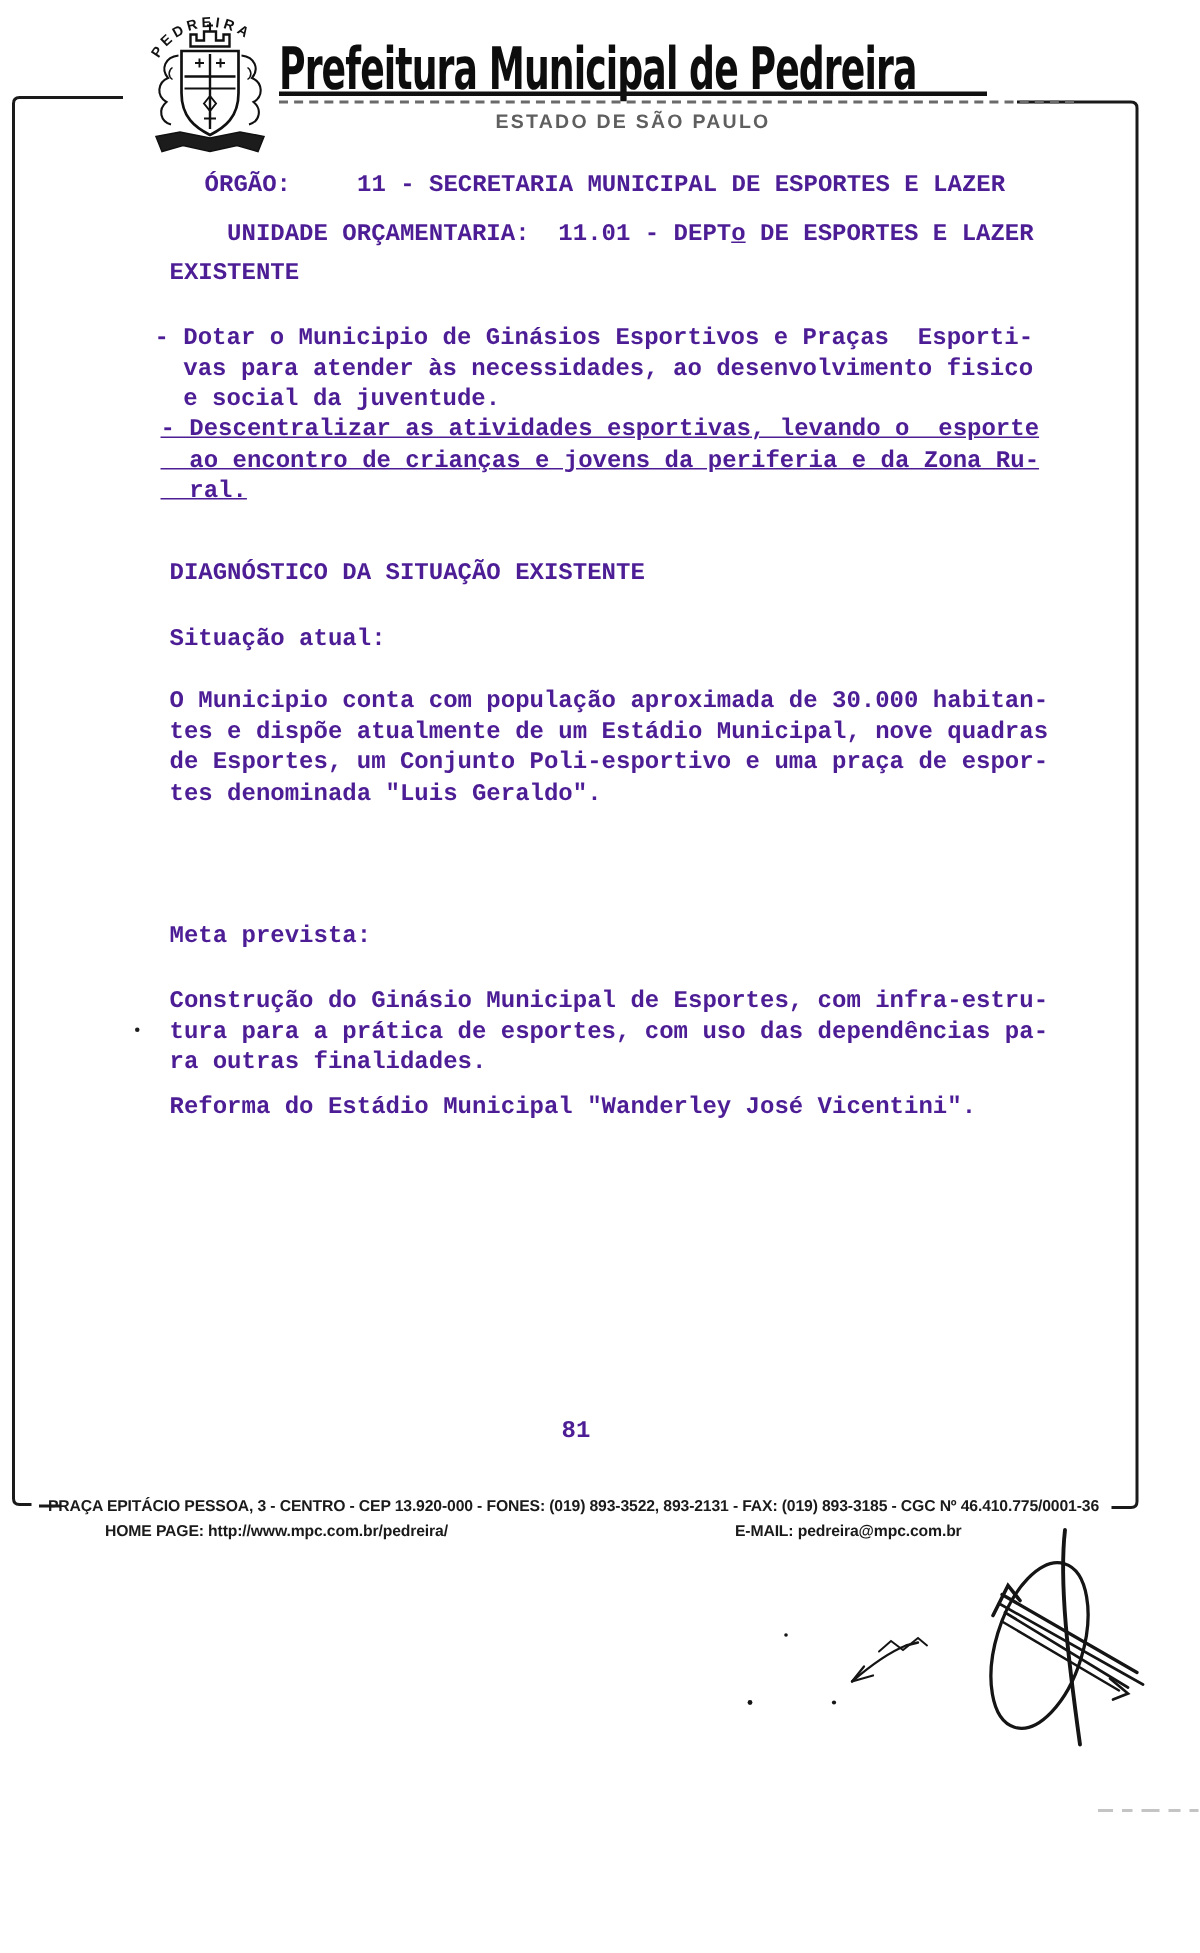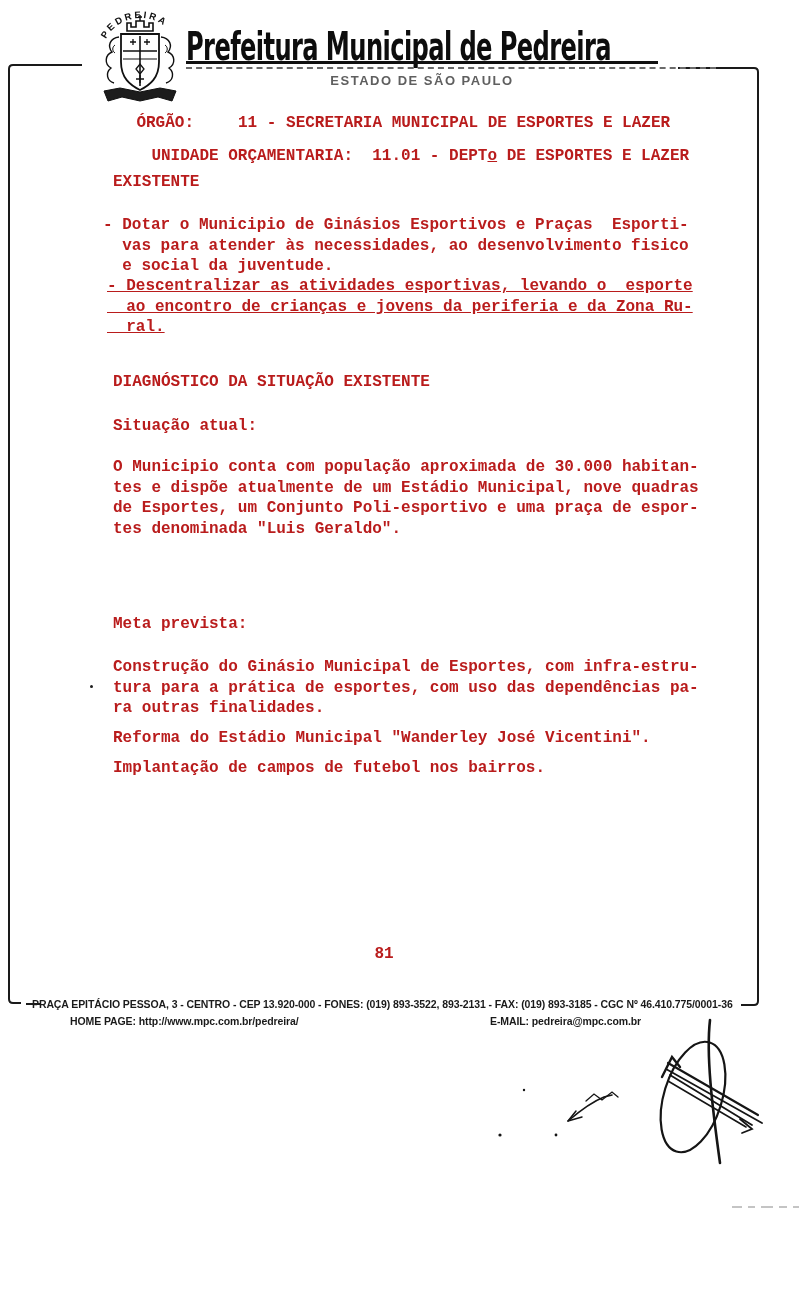--- a/index.html
+++ b/index.html
@@ -1,21 +1,21 @@
 <!DOCTYPE html>
 <html><head>
 <meta charset="utf-8">
 <style>
   html,body{margin:0;padding:0;background:#ffffff;}
   .page{position:relative;width:800px;height:1302px;background:#ffffff;overflow:hidden;
         font-family:"Liberation Sans",sans-serif;color:#1c1c1c;}
   .abs{position:absolute;}
   .mono{font-family:"Liberation Mono","DejaVu Sans Mono",monospace;
         font-size:16px;font-weight:700;line-height:20.7px;white-space:pre;
-        color:#b91c1c;letter-spacing:0;}
+        color:#4c1d95;letter-spacing:0;}
   .doc-title{font-family:"DejaVu Sans","Liberation Sans",sans-serif;
         font-weight:bold;font-size:39px;color:#0d0d0d;
         transform:scaleX(0.62);transform-origin:left top;white-space:nowrap;
         letter-spacing:-1px;}
   .subtitle{font-family:"Liberation Sans",sans-serif;font-size:13px;font-weight:bold;
         color:#5f5f5f;letter-spacing:1.5px;white-space:nowrap;}
   .rule-solid{background:#111;height:3px;}
   .rule-dash{border-top:2px dashed #6a6a6a;height:0;}
   .footer-text{font-family:"Liberation Sans",sans-serif;font-size:10.5px;font-weight:bold;
         color:#1a1a1a;letter-spacing:-0.1px;white-space:nowrap;text-align:right;}
@@ -97,21 +97,20 @@
 
 
   <div class="abs mono" style="left:113px;top:614px;">Meta prevista:</div>
 
   <div class="abs mono" style="left:113px;top:657px;">Construção do Ginásio Municipal de Esportes, com infra-estru-
 tura para a prática de esportes, com uso das dependências pa-
 ra outras finalidades.</div>
 
   <div class="abs mono" style="left:113px;top:728px;">Reforma do Estádio Municipal "Wanderley José Vicentini".</div>
 
-  <div class="abs mono" style="left:113px;top:758px;">Implantação de campos de futebol nos bairros.</div>
 
 
   <div class="abs mono pagecenter" style="left:0;top:944px;">81</div>
 
   <div class="abs footer-text" style="left:32px;top:998px;width:700px;text-align:center;">PRAÇA EPITÁCIO PESSOA, 3 - CENTRO - CEP 13.920-000 - FONES: (019) 893-3522, 893-2131 - FAX: (019) 893-3185 - CGC Nº 46.410.775/0001-36</div>
   <div class="abs footer-text" style="left:70px;top:1015px;">HOME PAGE: http://www.mpc.com.br/pedreira/</div>
   <div class="abs footer-text" style="left:490px;top:1015px;">E-MAIL: pedreira@mpc.com.br</div>
 
   <svg class="abs" style="left:490px;top:1015px;" width="310" height="160" viewBox="0 0 310 160">
 

